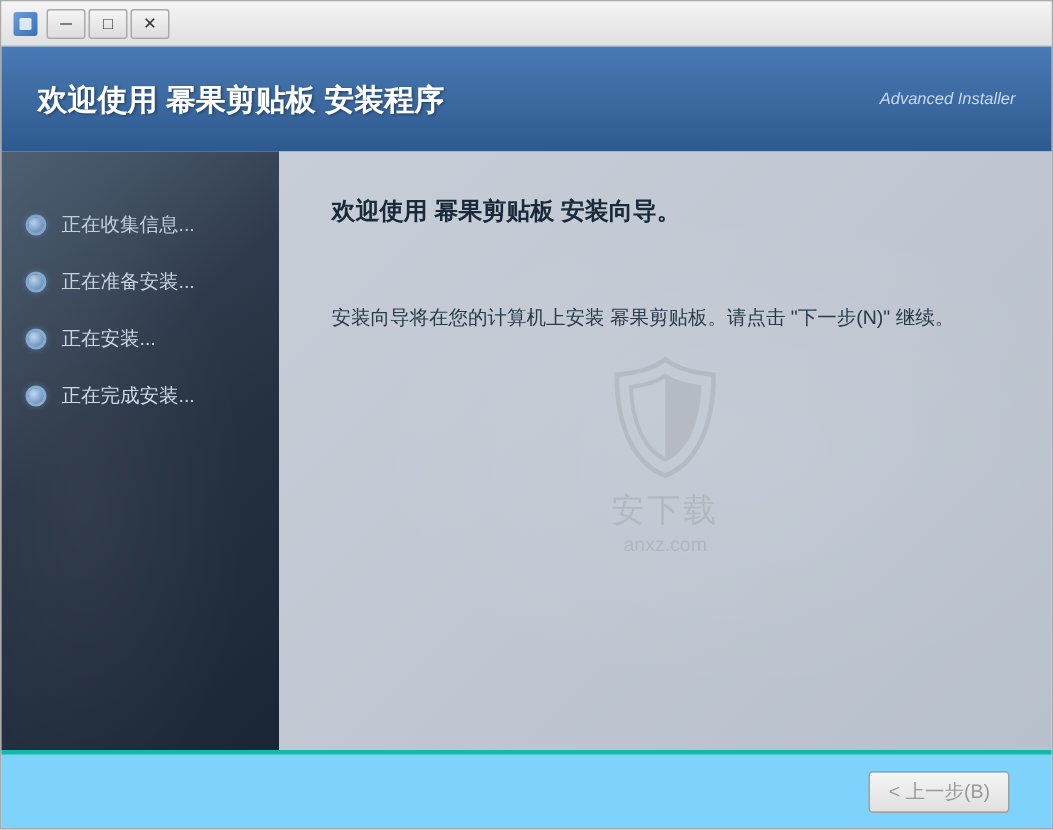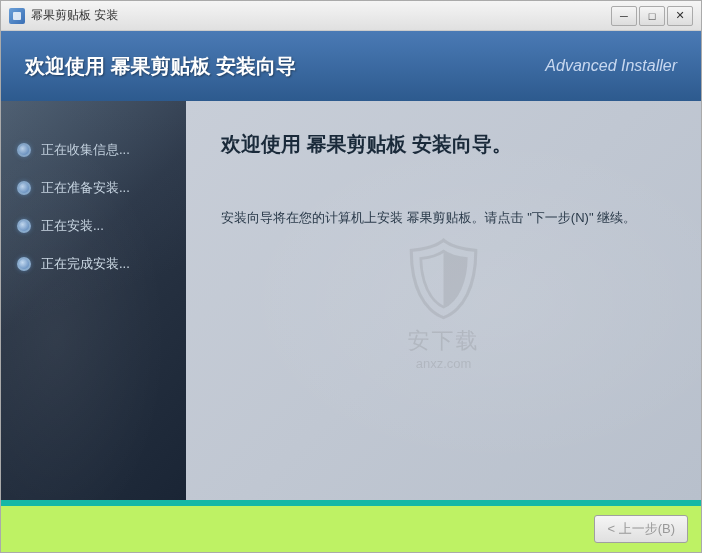--- a/index.html
+++ b/index.html
@@ -82,21 +82,21 @@
     .installer-header-title {
       color: white;
       font-size: 20px;
       font-weight: bold;
       text-shadow: 1px 1px 2px rgba(0,0,0,0.4);
       flex: 1;
     }
 
     .advanced-installer-label {
       color: #c8d8f0;
-      font-size: 16px;
+      font-size: 11px;
       font-style: italic;
     }
 
     
     .installer-body {
       flex: 1;
       display: flex;
       background: #d8dde5;
     }
 
@@ -189,46 +189,46 @@
       color: #555;
       letter-spacing: 2px;
     }
 
     .watermark-url {
       font-size: 13px;
       color: #555;
     }
 
     .content-title {
-      font-size: 20px;
+      font-size: 16px;
       font-weight: bold;
       color: #1a2a3a;
       margin-bottom: 28px;
       position: relative;
       z-index: 1;
     }
 
     .content-text {
       font-size: 13px;
       color: #2a3a4a;
       line-height: 1.8;
       position: relative;
       z-index: 1;
       margin-top: 20px;
     }
 
     
     .installer-footer {
       height: 52px;
-      background: #bef264;
-      border-top: 6px solid #14b8a6;
+      background: #7dd3fc;
+      border-top: 3px solid #14b8a6;
       display: flex;
       align-items: center;
       justify-content: flex-end;
-      padding: 0 13px;
+      padding: 0 28px;
       gap: 8px;
     }
 
     .footer-btn {
       height: 28px;
       min-width: 88px;
       padding: 0 12px;
       border: 1px solid #a0a0a0;
       border-radius: 3px;
       background: linear-gradient(to bottom, #f5f5f5, #e0e0e0);
@@ -257,30 +257,29 @@
 <body>
 
 <div class="window">
 
   <div class="title-bar">
     <div class="title-bar-icon">
       <svg width="10" height="10" viewBox="0 0 10 10">
         <rect x="1" y="1" width="8" height="8" rx="1" fill="white" opacity="0.8"></rect>
       </svg>
     </div>
-    <span class="title-bar-text">幂果剪贴板 安装</span>
     <div class="title-bar-controls">
       <button class="title-btn">─</button>
       <button class="title-btn">□</button>
       <button class="title-btn close">✕</button>
     </div>
   </div>
 
   <div class="installer-header">
-    <span class="installer-header-title">欢迎使用 幂果剪贴板 安装向导</span>
+    <span class="installer-header-title">欢迎使用 幂果剪贴板 安装程序</span>
     <span class="advanced-installer-label">Advanced Installer</span>
   </div>
 
   <div class="installer-body">
 
     <div class="sidebar">
       <div class="sidebar-item">
         <div class="sidebar-bullet"></div>
         <span class="sidebar-item-text">正在收集信息...</span>
       </div>

